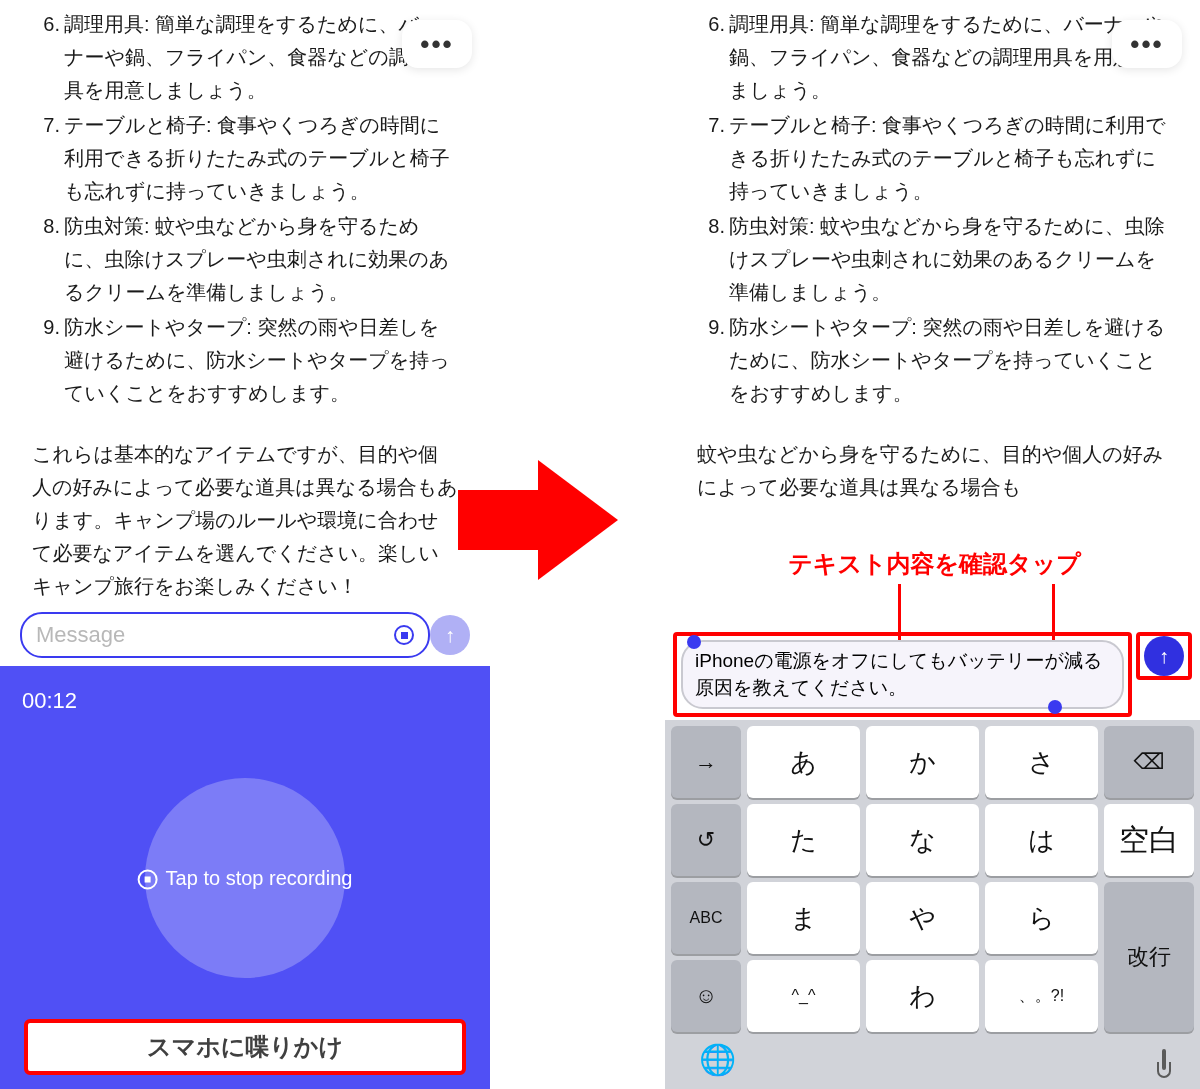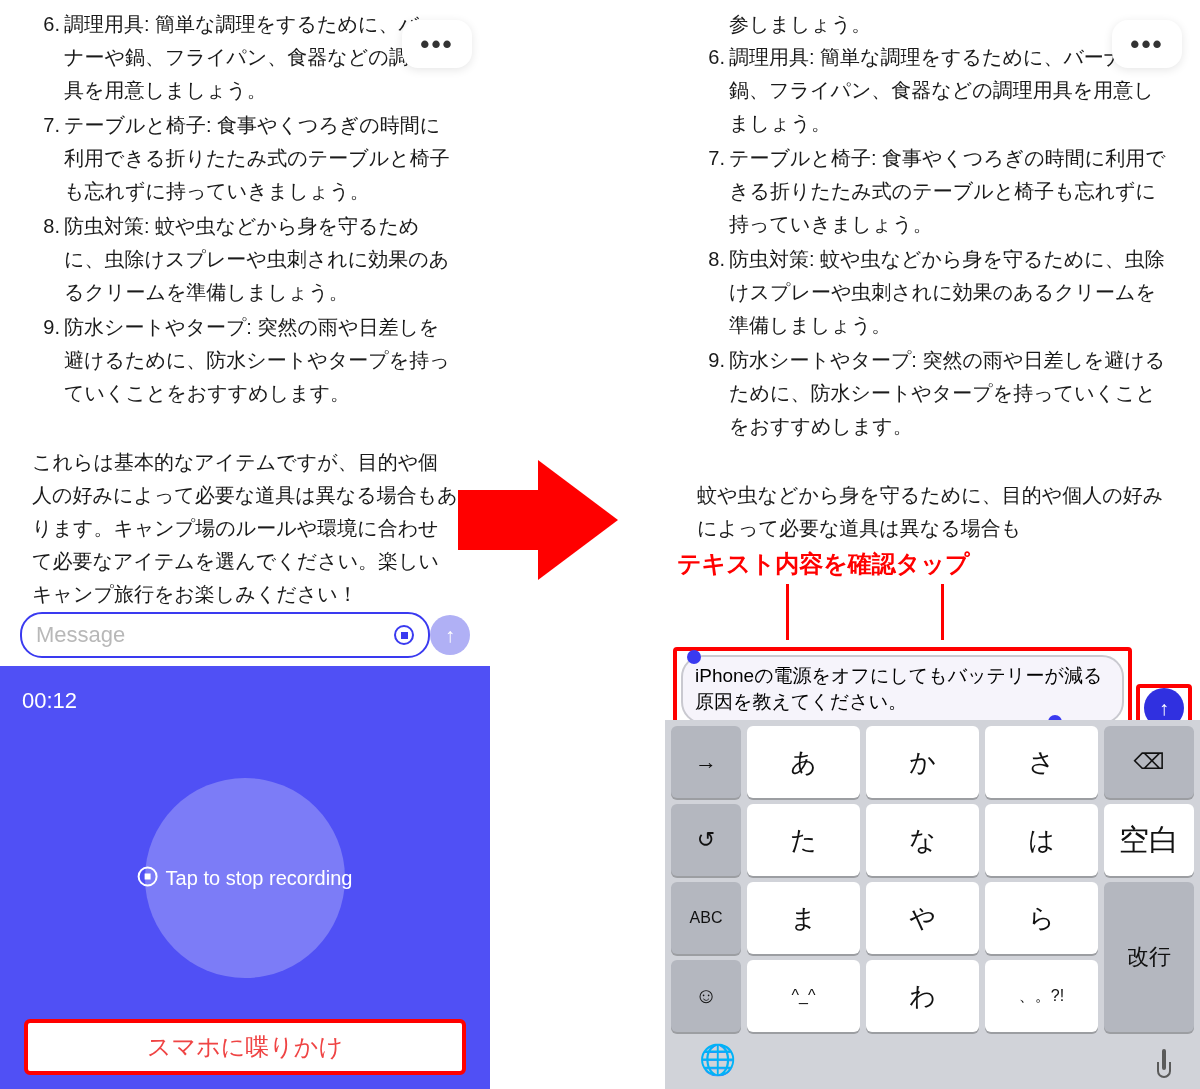--- a/index.html
+++ b/index.html
@@ -7,43 +7,43 @@
 .screen{position:absolute;top:0;width:490px;height:1089px;background:#fff;overflow:hidden}
 .screen-left{left:0}
 .screen-right{left:665px;width:535px}
 .arrow{position:absolute;left:490px;top:450px;width:175px;height:140px;display:flex;align-items:center;justify-content:center}
 .arrow-shape{width:0;height:0;border-top:60px solid transparent;border-bottom:60px solid transparent;border-left:80px solid #ff0000;position:relative}
 .arrow-shape::before{content:"";position:absolute;left:-160px;top:-30px;width:80px;height:60px;background:#ff0000}
 .content{padding:8px 32px;font-size:20px;line-height:1.65;color:#1a1a1a}
 ol{list-style:none;counter-reset:item 5}
 ol li{counter-increment:item;position:relative;padding-left:32px;margin-bottom:2px}
 ol li::before{content:counter(item)".";position:absolute;left:0;width:28px;text-align:right}
-.summary{margin-top:36px}
+.summary{margin-top:28px}
 .more-btn{position:absolute;top:20px;right:18px;width:70px;height:48px;background:#fff;border-radius:16px;box-shadow:0 2px 10px rgba(0,0,0,.1);display:flex;align-items:center;justify-content:center;font-size:26px;font-weight:bold;color:#333;letter-spacing:2px}
 .input-row{position:absolute;left:20px;right:20px;display:flex;align-items:center;gap:0}
 .input-row.l{top:612px}
 .msg-box{flex:1;border:2.5px solid #3a3af0;border-radius:22px;padding:8px 14px;display:flex;align-items:center;justify-content:space-between;background:#fff}
 .msg-placeholder{color:#b8b8b8;font-size:22px}
 .stop-icon{width:20px;height:20px;border:2.5px solid #3a3af0;border-radius:50%;display:flex;align-items:center;justify-content:center}
 .stop-icon::after{content:"";width:7px;height:7px;background:#3a3af0}
 .send-btn{width:40px;height:40px;border-radius:50%;background:#b0b0f5;display:flex;align-items:center;justify-content:center;color:#fff;font-size:20px}
 .send-btn.active{background:#3030e0}
 .record-panel{position:absolute;left:0;right:0;top:666px;bottom:0;background:#5050f5;color:#fff}
 .rec-time{position:absolute;left:22px;top:22px;font-size:22px;font-weight:500}
 .rec-circle{position:absolute;left:50%;top:50%;transform:translate(-50%,-50%);width:200px;height:200px;background:rgba(255,255,255,.25);border-radius:50%}
-.rec-tap{position:absolute;left:50%;top:50%;transform:translate(-50%,-50%);font-size:20px;display:flex;align-items:flex-start;gap:8px;white-space:nowrap}
+.rec-tap{position:absolute;left:50%;top:50%;transform:translate(-50%,-50%);font-size:20px;display:flex;align-items:flex-end;gap:8px;white-space:nowrap}
 .rec-stop-icon{width:20px;height:20px;border:2px solid #fff;border-radius:50%;display:flex;align-items:center;justify-content:center}
 .rec-stop-icon::after{content:"";width:6px;height:6px;background:#fff}
 .callout{position:absolute;left:24px;right:24px;bottom:14px;background:#fff;border:4px solid #ff0000;border-radius:6px;text-align:center;padding:8px 6px}
-.callout-text{color:#ef4444;font-size:24px;font-weight:normal;line-height:1.35}
-.anno-row{position:absolute;left:0;right:0;top:548px;display:flex;justify-content:flex-start;padding:0 8px 0 12px}
+.callout-text{color:#404040;font-size:24px;font-weight:bold;line-height:1.35}
+.anno-row{position:absolute;left:0;right:0;top:548px;display:flex;justify-content:center;padding:0 8px 0 12px}
 .anno{color:#ff0000;font-size:24px;font-weight:bold;position:relative;padding-bottom:24px}
 .anno::after{content:"";position:absolute;left:50%;bottom:-36px;width:3px;height:56px;background:#ff0000}
 .anno.right::after{left:auto;right:26px}
-.filled-row{position:absolute;left:8px;right:8px;top:632px;display:flex;align-items:flex-end;gap:4px;height:100px}
+.filled-row{position:absolute;left:8px;right:8px;top:632px;display:flex;align-items:flex-start;gap:4px;height:100px}
 .red-box{border:4px solid #ff0000;border-radius:4px;display:flex;align-items:center;justify-content:center}
 .text-field{flex:1;padding:4px}
 .text-field-inner{border:2.5px solid #c9c9d0;border-radius:22px;padding:6px 12px;font-size:19px;line-height:1.4;height:100%;position:relative;background:#f6f4fb}
 .sel-handle{width:14px;height:14px;background:#3a3af0;border-radius:50%;position:absolute}
 .sel-handle.tl{top:-7px;left:4px}
 .sel-handle.br{bottom:-7px;right:60px}
 .send-box{width:56px}
 .keyboard{position:absolute;left:0;right:0;top:720px;bottom:0;background:#d1d3d9;padding:6px;display:flex;flex-direction:column}
 .kb-main{display:flex;flex-direction:column;gap:6px;flex:1}
 .key{background:#fff;border-radius:6px;box-shadow:0 2px 0 rgba(0,0,0,.25);display:flex;align-items:center;justify-content:center;font-size:26px;color:#111}
@@ -95,21 +95,20 @@
     </div>
   </div>
 </div>
 
 <div class="arrow">
   <div class="arrow-shape"></div>
 </div>
 
 <div class="screen screen-right">
   <div class="content">
-    <div style="padding-left:32px">参しましょう。</div>
     <ol>
       <li>調理用具: 簡単な調理をするために、バーナーや鍋、フライパン、食器などの調理用具を用意しましょう。</li>
       <li>テーブルと椅子: 食事やくつろぎの時間に利用できる折りたたみ式のテーブルと椅子も忘れずに持っていきましょう。</li>
       <li>防虫対策: 蚊や虫などから身を守るために、虫除けスプレーや虫刺されに効果のあるクリームを準備しましょう。</li>
       <li>防水シートやタープ: 突然の雨や日差しを避けるために、防水シートやタープを持っていくことをおすすめします。</li>
     </ol>
     <p class="summary">蚊や虫などから身を守るために、目的や個人の好みによって必要な道具は異なる場合も</p>
   </div>
   <div class="more-btn">•••</div>
 

